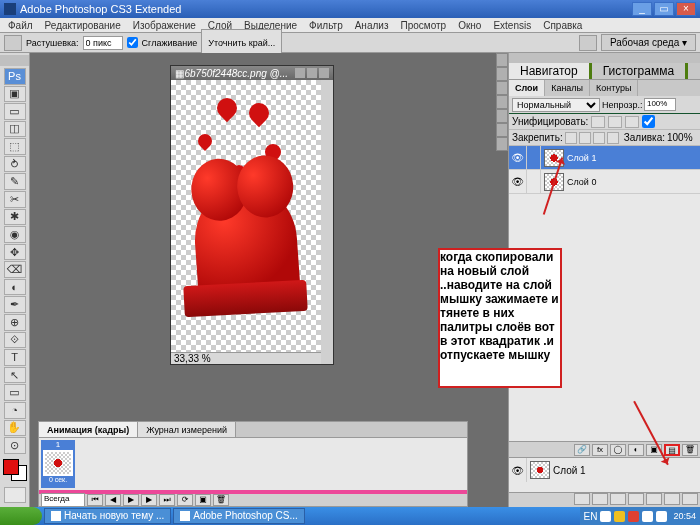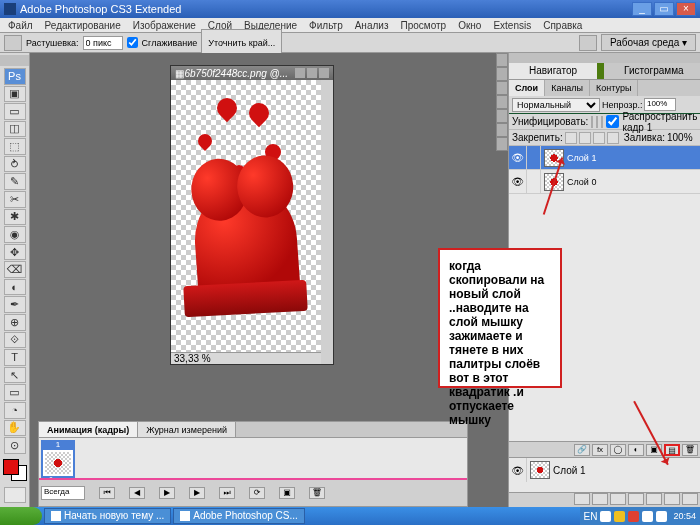--- a/index.html
+++ b/index.html
@@ -54,31 +54,31 @@
 .animwin { position: absolute; left: 8px; bottom: 0; width: 430px; height: 86px; background: #d8d8d8; border: 1px solid #999; }
 .animwin .tabs { height: 16px; display: flex; background: #c8c8c8; border-bottom: 1px solid #999; }
 .animwin .tabs .tab { padding: 0 8px; line-height: 16px; font-size: 9px; border-right: 1px solid #999; background: #e0e0e0; }
 .animwin .tabs .tab.active { background: #f0f0f0; font-weight: bold; }
 .animwin .frames { position: absolute; top: 16px; left: 0; right: 0; bottom: 16px; background: #e8e8e8; display: flex; padding: 2px; gap: 2px; }
 .animwin .frame { width: 34px; height: 100%; border: 2px solid #4a7fd6; background: #fff; position: relative; }
 .animwin .frame .fnum { position: absolute; top: -2px; left: 0; right: 0; height: 10px; background: #4a7fd6; color: #fff; font-size: 8px; text-align: center; }
 .animwin .frame .fthumb { position: absolute; top: 10px; left: 2px; right: 2px; bottom: 12px; background-image: repeating-conic-gradient(#ccc 0 25%, #fff 0 50%); background-size: 4px 4px; }
 .animwin .frame .fthumb::after { content: ''; position: absolute; inset: 2px; background: radial-gradient(circle, #d01010 30%, transparent 30%); }
 .animwin .frame .fdelay { position: absolute; bottom: 0; left: 0; right: 0; height: 10px; background: #4a7fd6; color: #fff; font-size: 7px; text-align: center; }
-.animwin .controls { position: absolute; bottom: 0; left: 0; right: 0; height: 28px; background: #d0d0d0; border-top: 2px solid #ec4899; display: flex; align-items: center; padding: 0 2px; gap: 14px; }
+.animwin .controls { position: absolute; bottom: 0; left: 0; right: 0; height: 16px; background: #d0d0d0; border-top: 4px solid #ec4899; display: flex; align-items: center; padding: 0 2px; gap: 2px; }
 .animwin .controls .cbtn { width: 16px; height: 12px; background: #e0e0e0; border: 1px solid #999; font-size: 8px; text-align: center; }
 .animwin .controls .loop { width: 44px; height: 14px; background: #fff; border: 1px solid #999; font-size: 8px; padding: 0 2px; }
 
 .panels { width: 192px; background: #d8d8d8; border-left: 1px solid #999; display: flex; flex-direction: column; }
 .panels .phead { height: 10px; background: #c0c0c0; }
 .palstrip .pi { width: 12px; height: 14px; margin: 0 auto; background: #b0b0b0; border: 1px solid #888; }
 
 .navpanel { border-bottom: 1px solid #999; }
 .navpanel .tabs { height: 16px; display: flex; background: #c8c8c8; }
-.navpanel .tabs .tab { padding: 0 20px; line-height: 16px; font-size: 10px; border-right: 7px solid #4d7c0f; }
+.navpanel .tabs .tab { padding: 0 11px; line-height: 16px; font-size: 12px; border-right: 3px solid #4d7c0f; }
 .navpanel .tabs .tab.active { background: #e8e8e8; }
 
 .layerspanel { flex: 1; display: flex; flex-direction: column; }
 .layerspanel .tabs { height: 16px; display: flex; background: #c8c8c8; }
 .layerspanel .tabs .tab { padding: 0 6px; line-height: 16px; font-size: 9px; border-right: 1px solid #aaa; }
 .layerspanel .tabs .tab.active { background: #e8e8e8; font-weight: bold; }
 .layerspanel .blendrow { height: 18px; display: flex; align-items: center; padding: 0 3px; gap: 2px; border-bottom: 1px solid #14532d; }
 .layerspanel .blendrow select { width: 88px; height: 14px; font-size: 9px; border: 1px solid #999; }
 .layerspanel .blendrow .olbl { font-size: 9px; }
 .layerspanel .blendrow .oval { width: 32px; height: 13px; border: 1px solid #999; background: #fff; font-size: 8px; text-align: right; padding-right: 8px; position: relative; }
@@ -100,21 +100,21 @@
 
 .layerspanel2 { height: 50px; border-top: 1px solid #999; }
 .layerspanel2 .list2 { height: 34px; background: #e8e8e8; }
 .layerspanel2 .layer { height: 24px; display: flex; align-items: center; }
 .layerspanel2 .layer .eye { width: 18px; height: 100%; border-right: 1px solid #ccc; display: flex; align-items: center; justify-content: center; }
 .layerspanel2 .layer .thumb { width: 20px; height: 18px; margin: 0 3px; background-image: repeating-conic-gradient(#ccc 0 25%, #fff 0 50%); background-size: 4px 4px; border: 1px solid #666; position: relative; }
 .layerspanel2 .layer .thumb::after { content: ''; position: absolute; inset: 3px; background: radial-gradient(circle,#d01010 40%,transparent 40%); }
 .layerspanel2 .lfoot2 { height: 16px; background: #d0d0d0; border-top: 1px solid #999; display: flex; justify-content: flex-end; padding: 0 2px; gap: 2px; }
 .layerspanel2 .lfoot2 .fbtn { width: 16px; height: 12px; background: #e0e0e0; border: 1px solid #999; }
 
-.annotation { position: absolute; left: 438px; top: 248px; width: 124px; height: 140px; background: #fff; border: 2px solid #d02020; padding: 9px; font-size: 12px; line-height: 14px; font-weight: bold; color: #000; z-index: 50; }
+.annotation { position: absolute; left: 438px; top: 248px; width: 124px; height: 140px; background: #fff; border: 2px solid #d02020; padding: 0; font-size: 12px; line-height: 14px; font-weight: bold; color: #000; z-index: 50; }
 .arrow1 { position: absolute; left: 552px; top: 156px; width: 2px; height: 60px; background: #d02020; transform: rotate(18deg); z-index: 51; }
 .arrow1::after { content: ''; position: absolute; top: -4px; left: -4px; border: 5px solid transparent; border-bottom-color: #d02020; }
 .arrow2 { position: absolute; right: 48px; bottom: 56px; width: 2px; height: 72px; background: #d02020; transform: rotate(-28deg); z-index: 51; }
 .arrow2::after { content: ''; position: absolute; bottom: -4px; left: -4px; border: 5px solid transparent; border-top-color: #d02020; }
 
 .taskbar { position: absolute; bottom: 0; left: 0; right: 0; height: 18px; background: linear-gradient(#3a8fe6,#2a6fc6); display: flex; align-items: center; }
 .taskbar .start { width: 42px; height: 18px; background: linear-gradient(#5aaf3a,#3a8f1a); border-radius: 0 9px 9px 0; }
 .taskbar .tbtn { height: 16px; padding: 0 6px; margin-left: 2px; background: #4a8fd6; border: 1px solid #2a5fa6; font-size: 9px; color: #fff; line-height: 14px; display: flex; align-items: center; gap: 3px; }
 .taskbar .tbtn .ticon { width: 10px; height: 10px; background: #fff; }
 .taskbar .spacer { flex: 1; }
@@ -273,21 +273,20 @@
         <select><option>Нормальный</option></select>
         <span class="olbl">Непрозр.:</span>
         <div class="oval">100%</div>
       </div>
       <div class="unifrow">
         <span>Унифицировать:</span>
         <div class="ub"></div>
         <div class="ub"></div>
         <div class="ub"></div>
         <input type="checkbox" checked="" style="">
-        <span>Распространить кадр 1</span>
       </div>
       <div class="lockrow">
         <span>Закрепить:</span>
         <div class="lb"></div>
         <div class="lb"></div>
         <div class="lb"></div>
         <div class="lb"></div>
         <span style="margin-left:auto">Заливка:</span>
         <div class="oval" style="width:30px">100%</div>
       </div>

